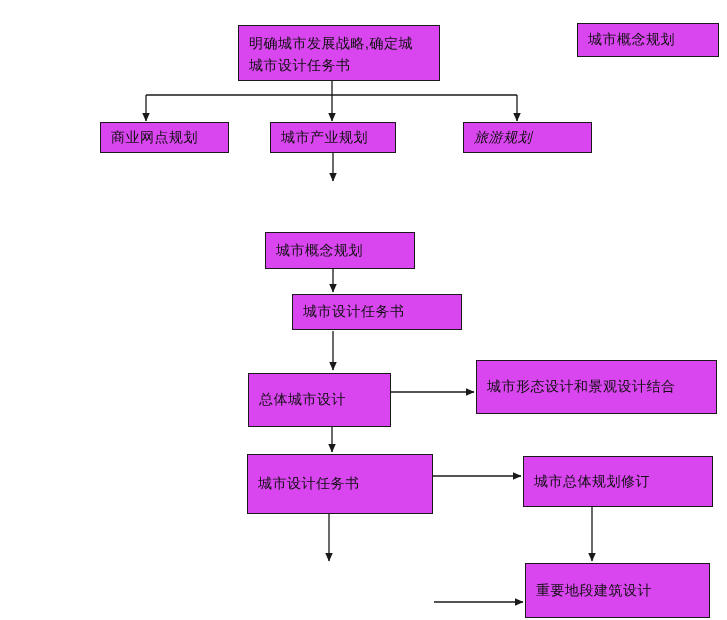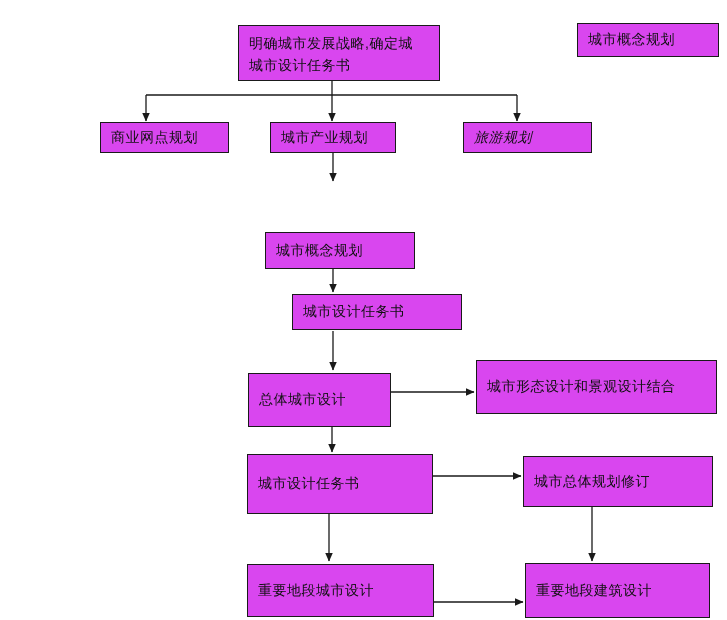--- a/index.html
+++ b/index.html
@@ -121,21 +121,18 @@
   </div>
 
   <div class="node" id="n-master-revision">
     <span>城市设计任务书</span>
   </div>
 
   <div class="node" id="n-regulatory">
     <span>城市总体规划修订</span>
   </div>
 
-  <div class="node" id="n-key-area-urban">
-    <span>重要地段城市设计</span>
-  </div>
 
   <div class="node" id="n-key-area-architecture">
     <span>重要地段建筑设计</span>
   </div>
 
 </div>
 
 </body></html>

